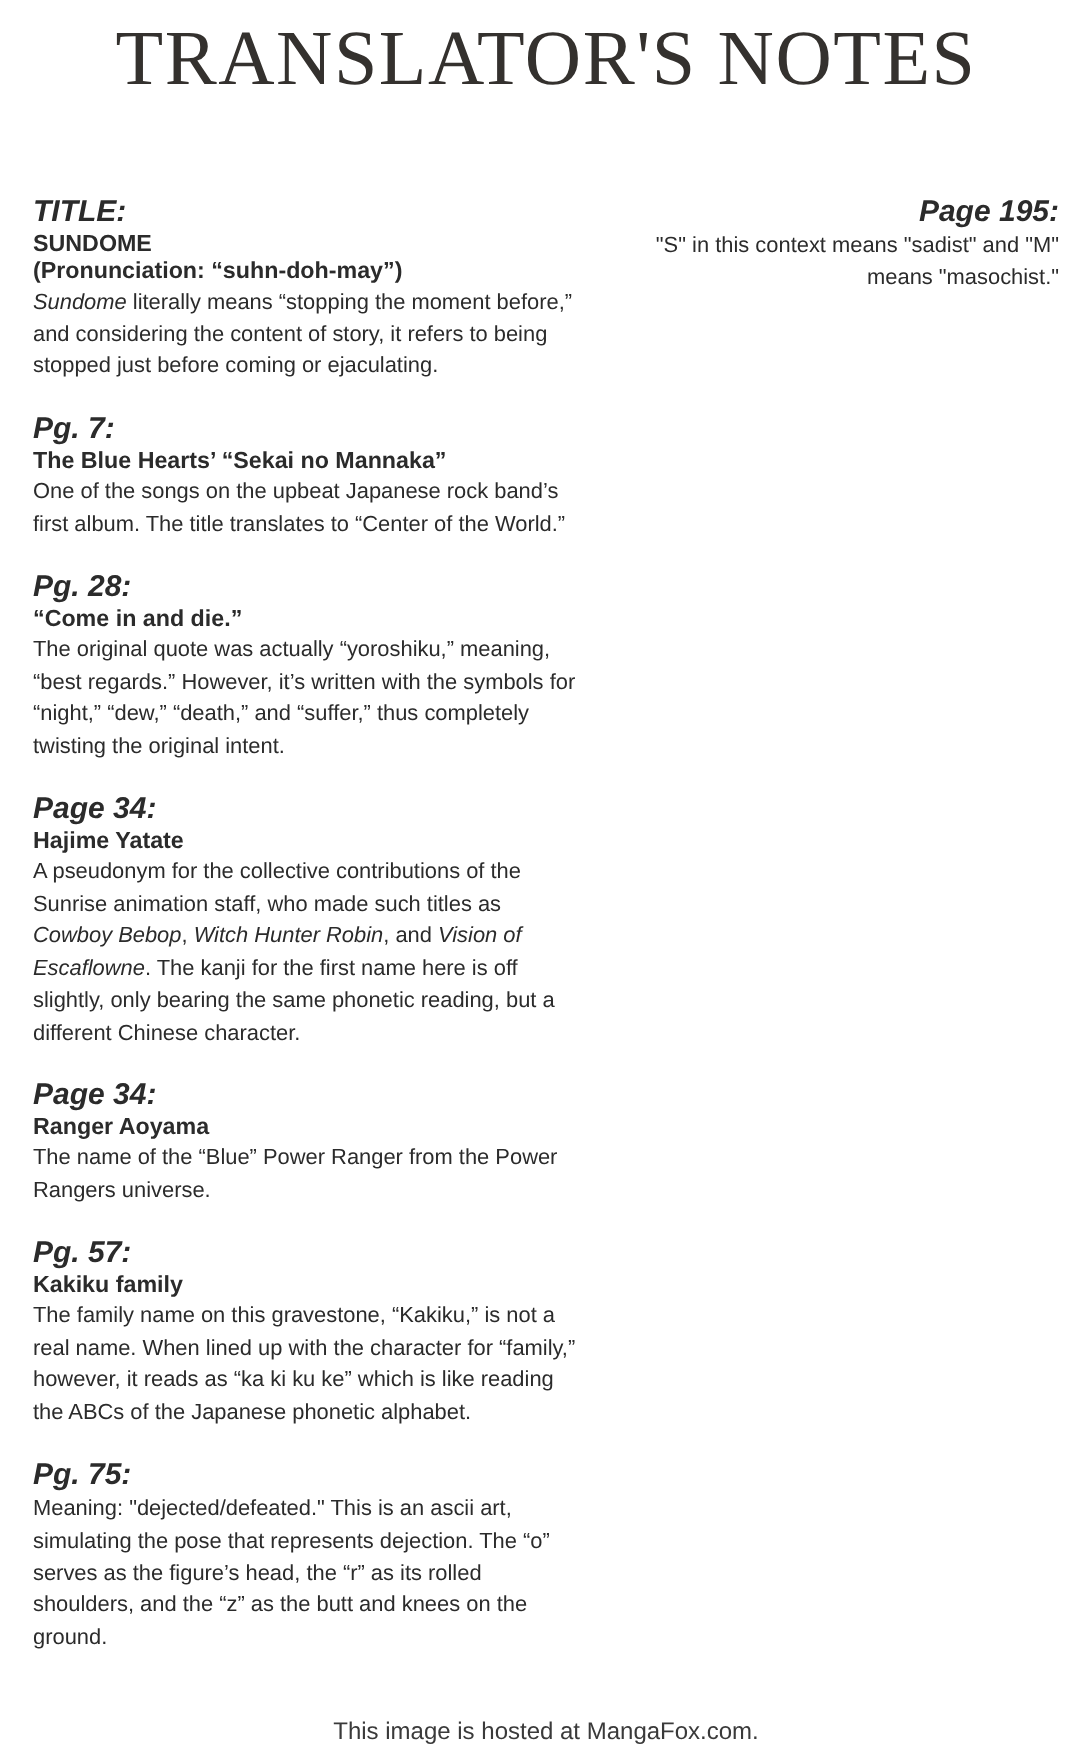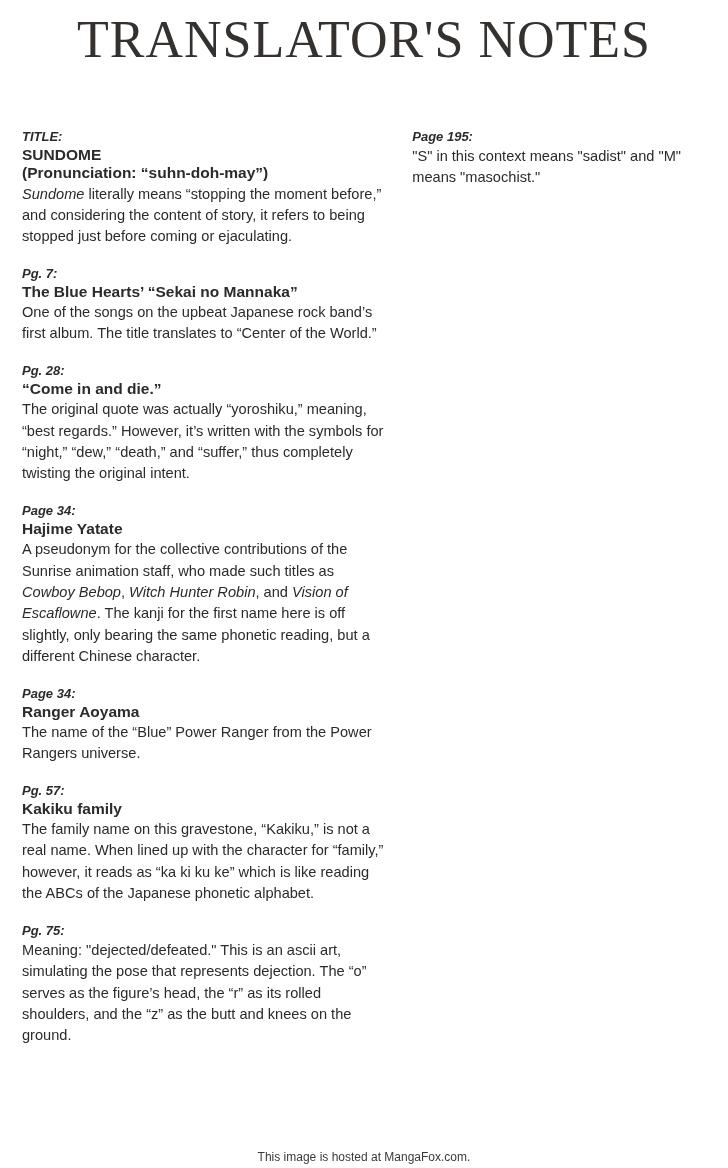--- a/index.html
+++ b/index.html
@@ -38,28 +38,29 @@
     padding: 55px 22px 0 22px;
     box-sizing: border-box;
     gap: 26px;
   }
   .col {
     width: 372px;
     box-sizing: border-box;
   }
   .col-right {
     width: 300px;
+    text-align: right;
   }
   .note {
     margin-bottom: 19px;
   }
   .note-page {
     font-style: italic;
     font-weight: bold;
-    font-size: 13px;
+    font-size: 20px;
     color: #2b2b2b;
     margin: 0 0 1px 0;
     line-height: 1.15;
   }
   .note-head {
     font-weight: bold;
     font-size: 15.5px;
     color: #2b2b2b;
     margin: 0 0 1px 0;
     line-height: 1.18;
@@ -72,21 +73,21 @@
   }
   .note-body i {
     font-style: italic;
   }
   .footer {
     position: absolute;
     left: 0;
     bottom: 0;
     width: 728px;
     text-align: center;
-    font-size: 12px;
+    font-size: 16px;
     color: #3a3a3a;
     padding-bottom: 4px;
     font-family: "Liberation Sans", sans-serif;
   }
 </style>
 </head>
 <body>
 
 <div class="page">
 

